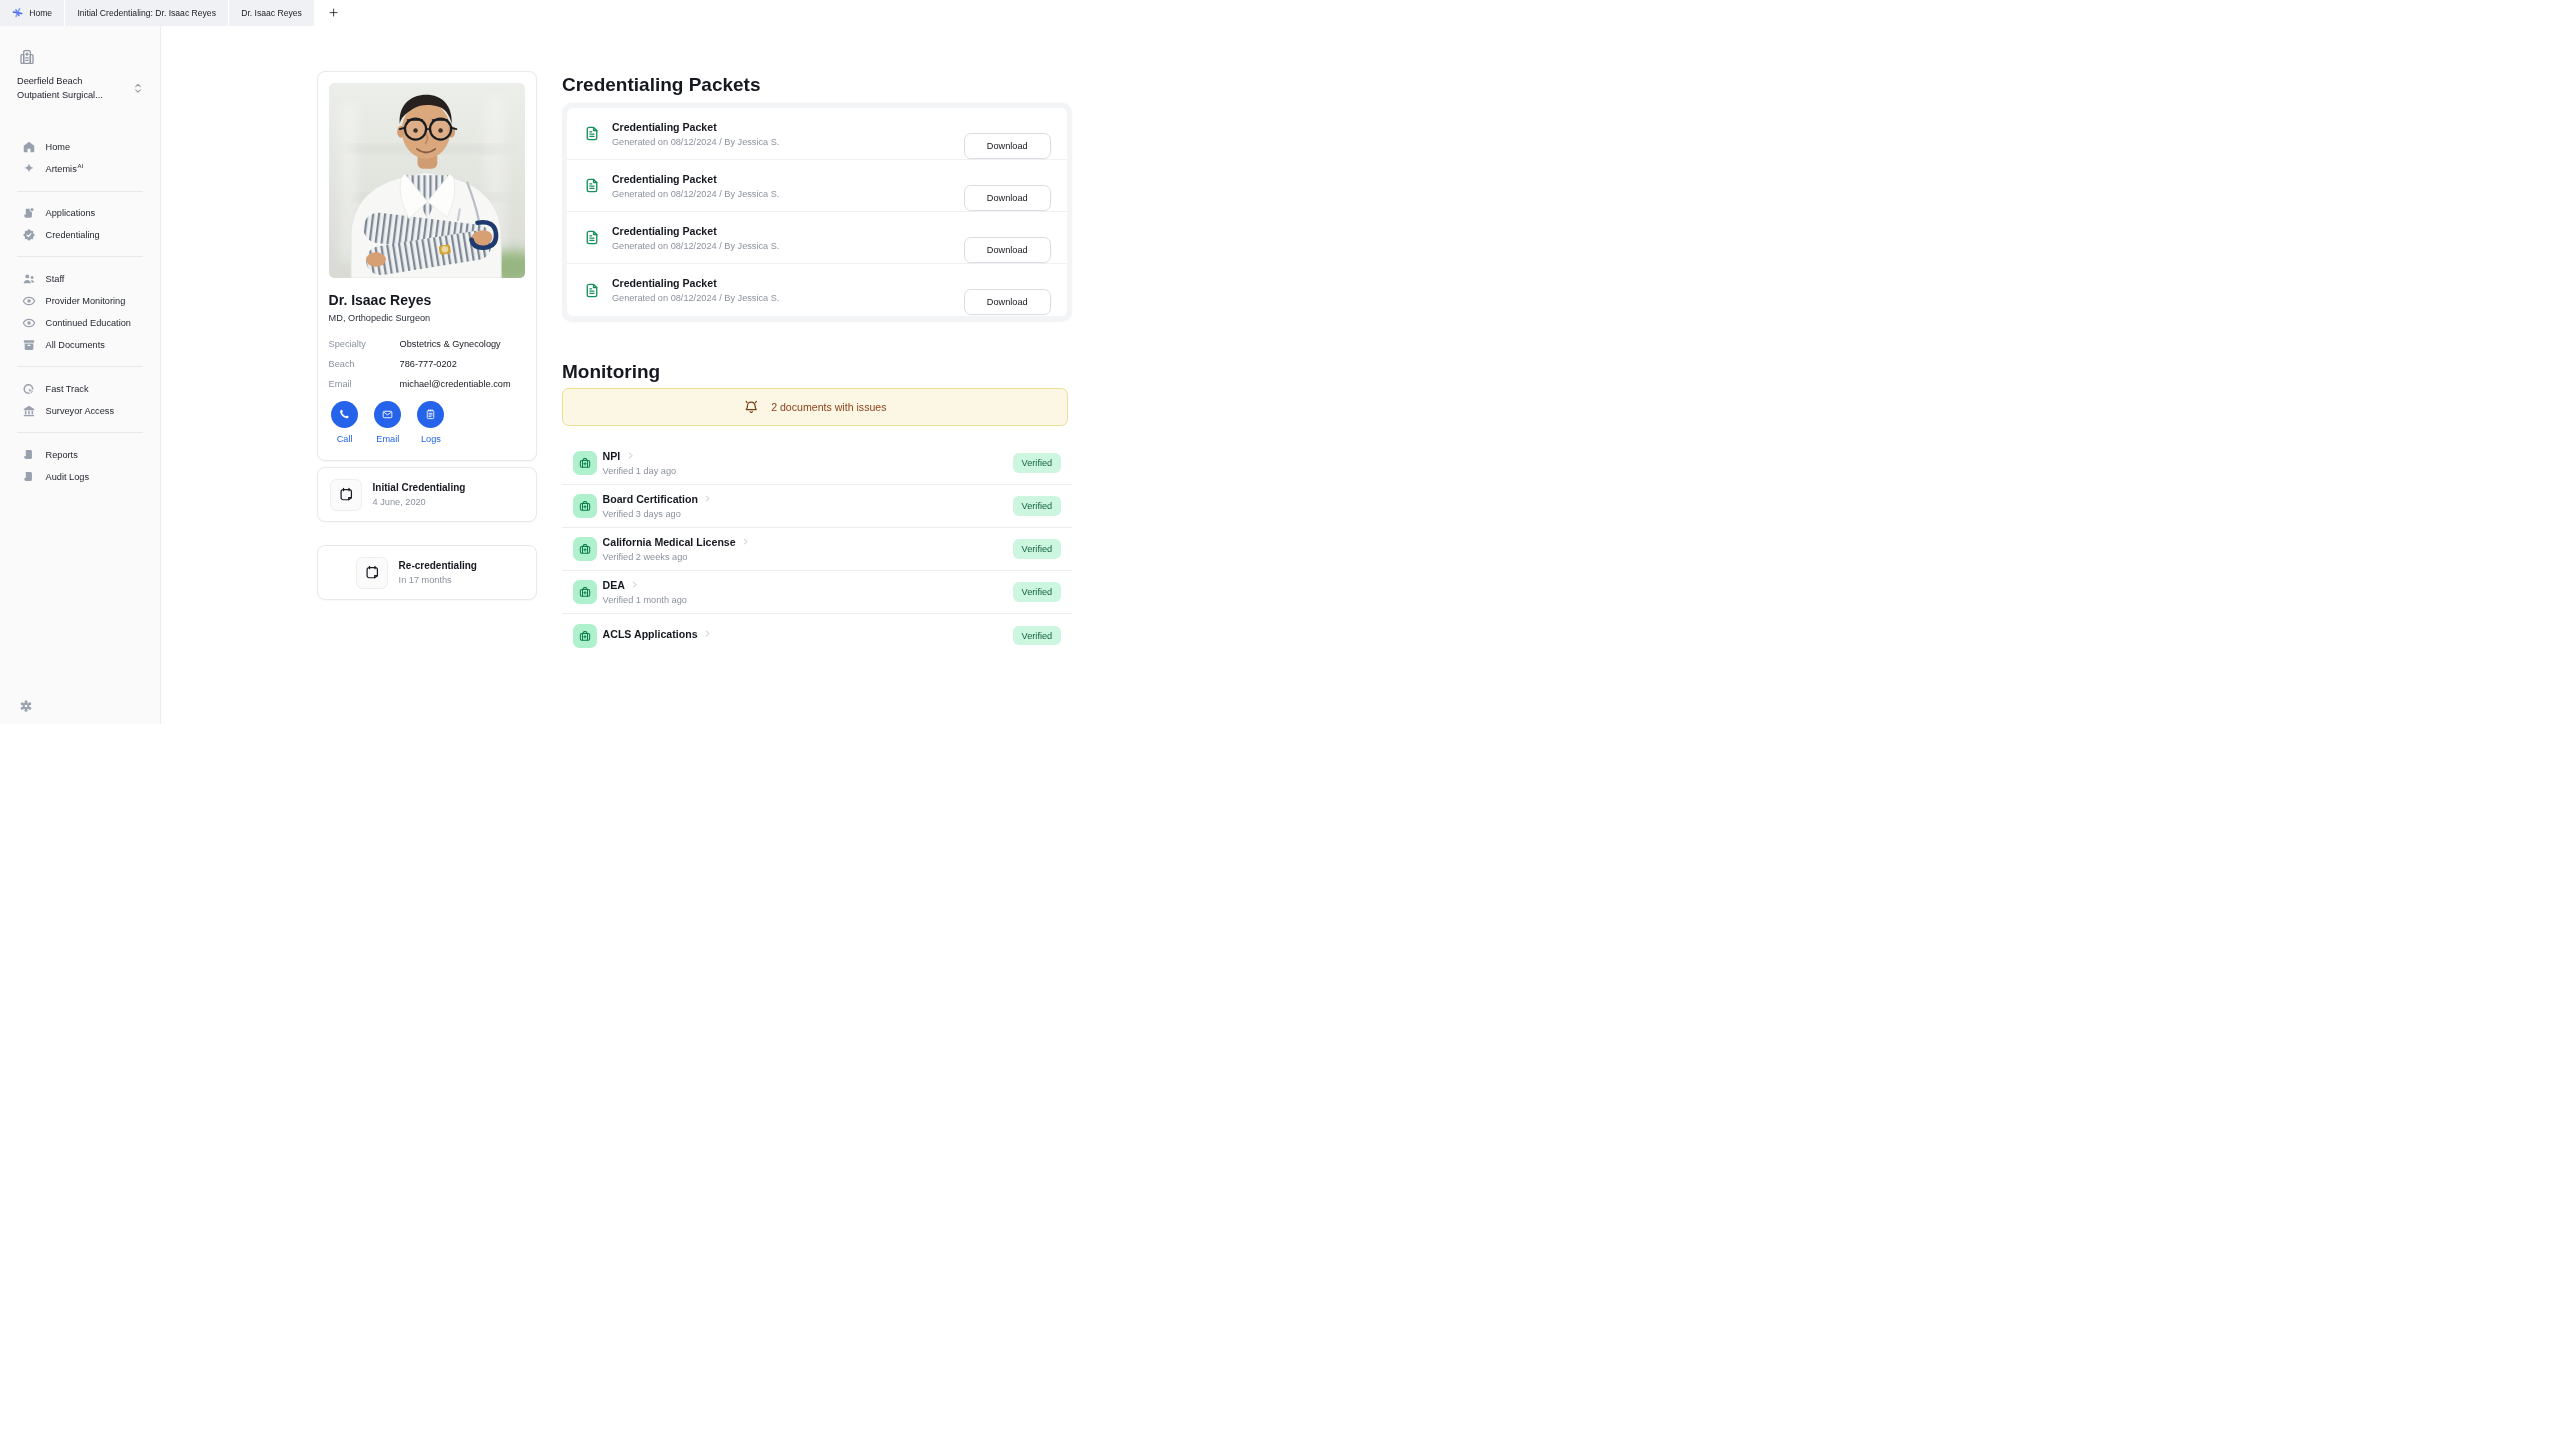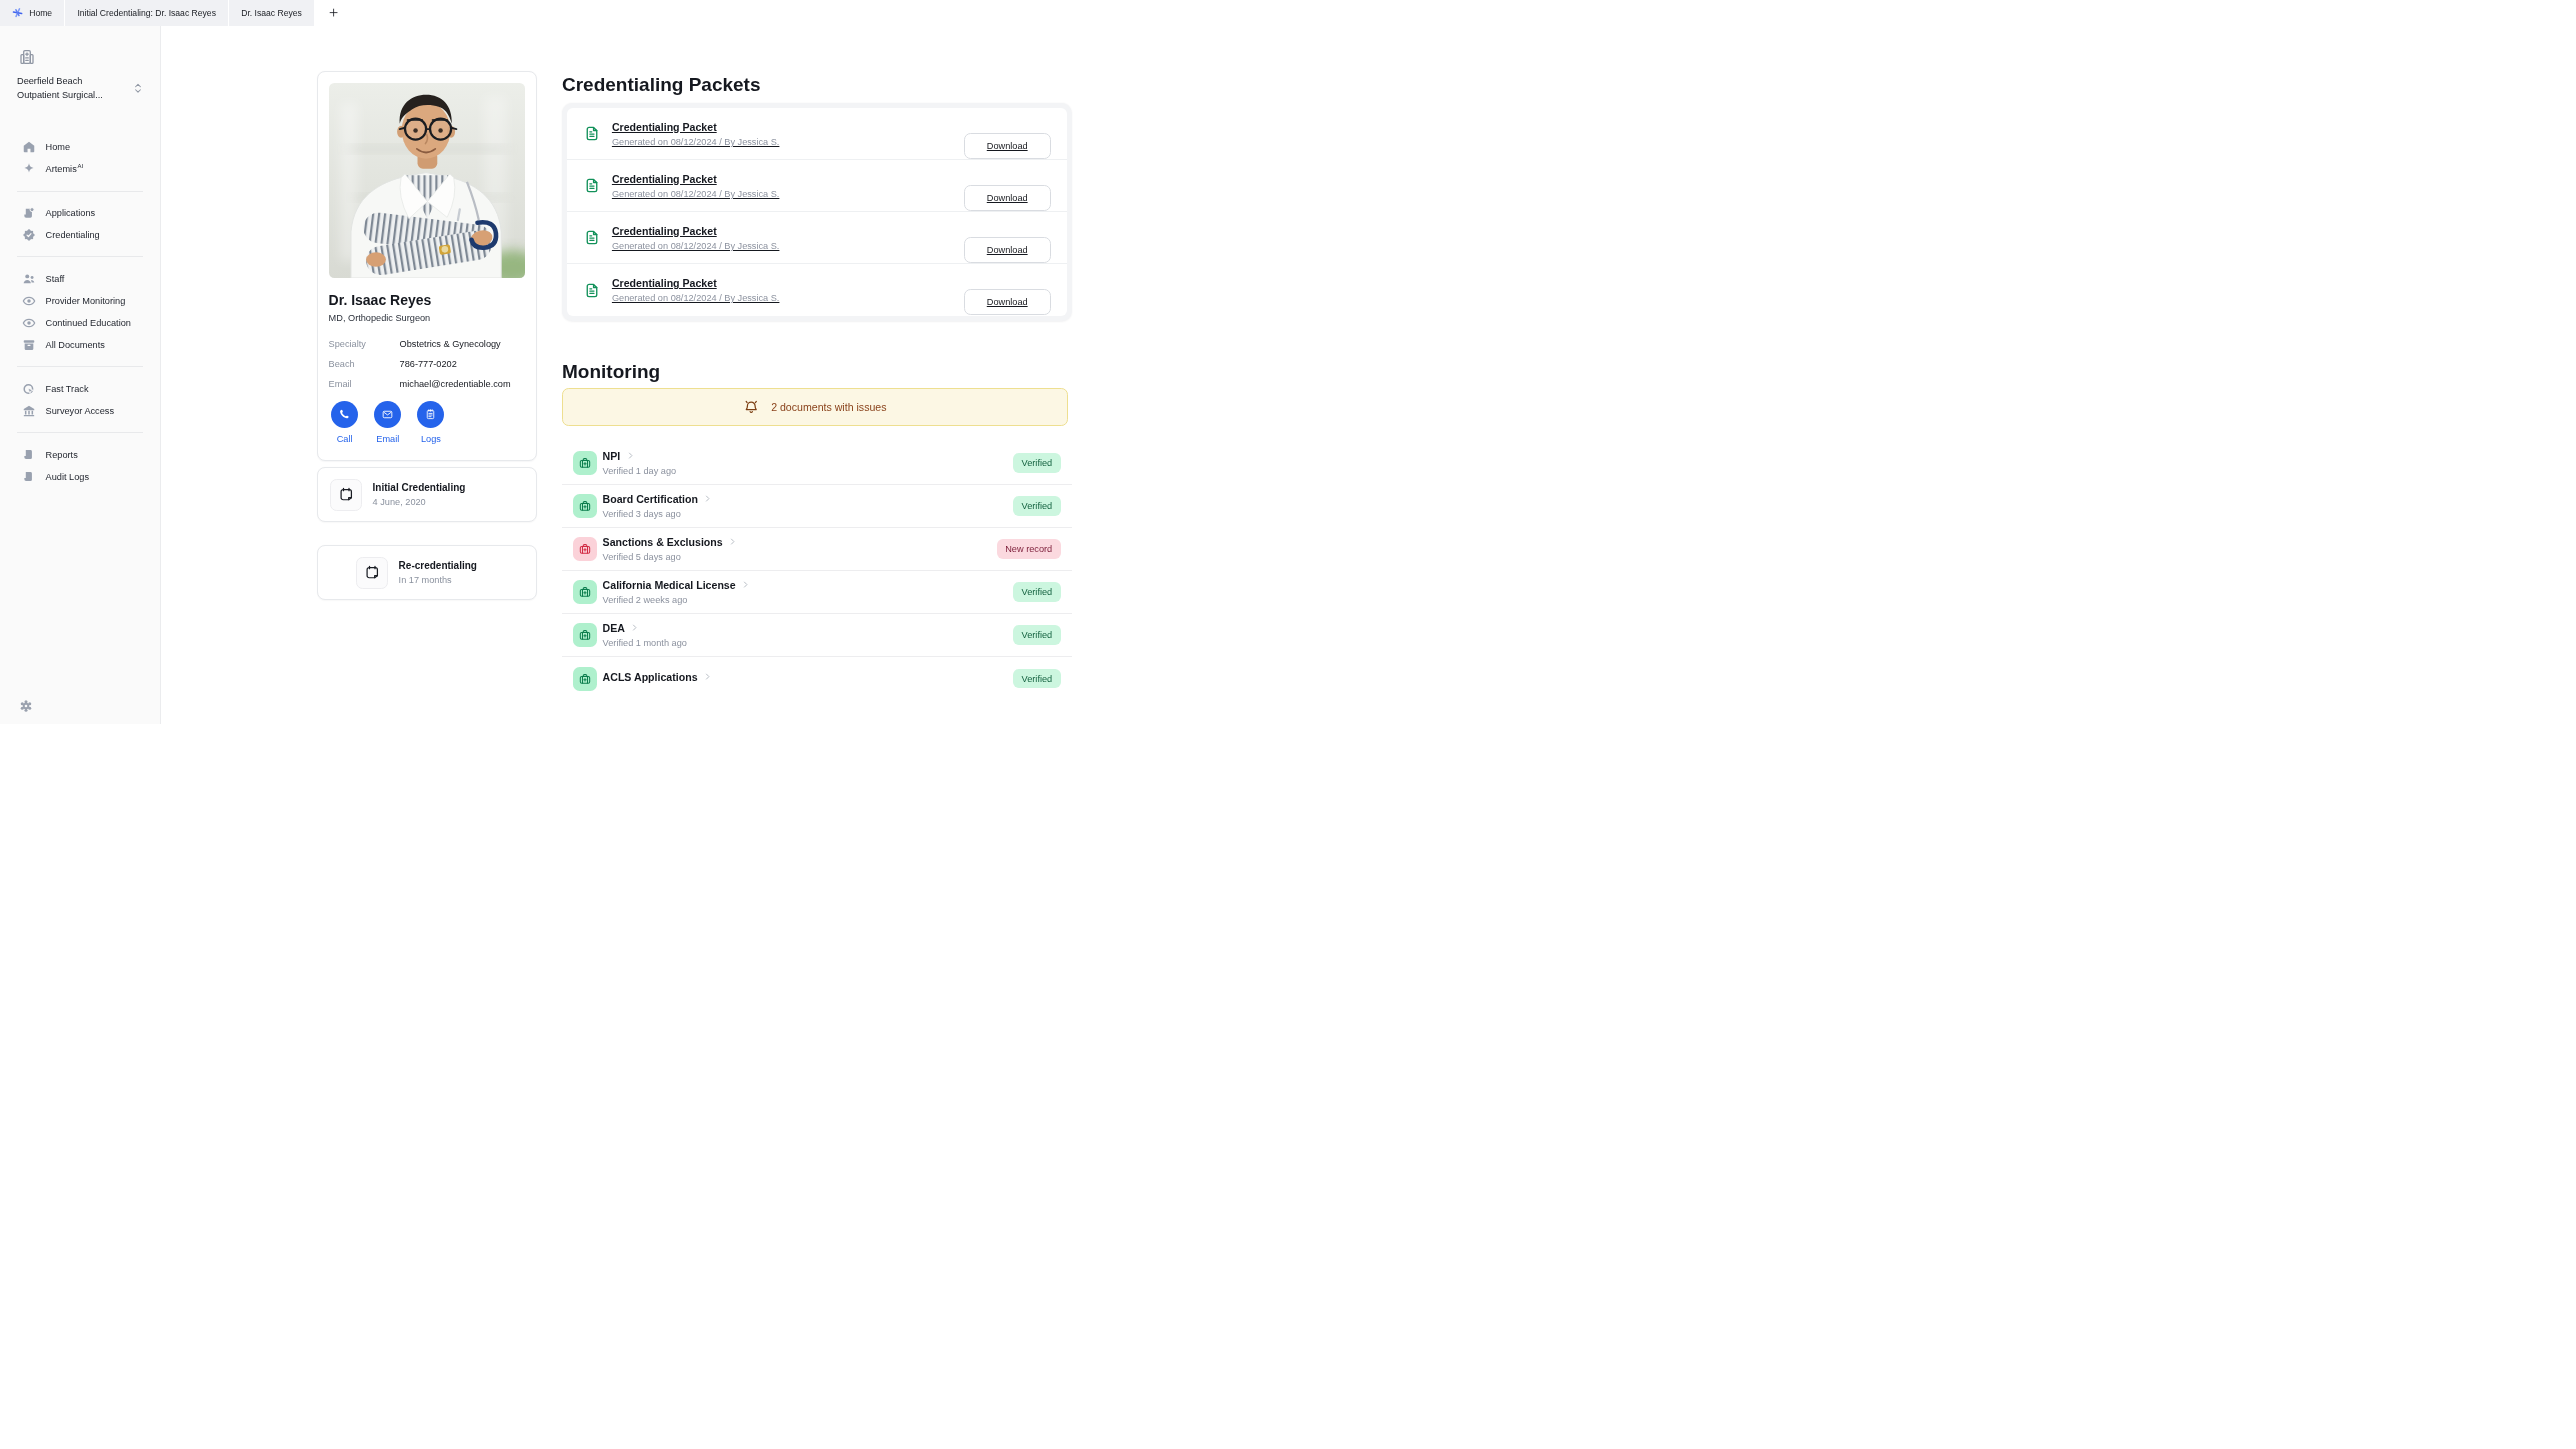--- a/index.html
+++ b/index.html
@@ -57,21 +57,21 @@
     border-radius:6.6px; display:flex; align-items:center; justify-content:center; flex:0 0 auto; }
   .stitle { font-size:10px; font-weight:700; color:#15181f; }
   .ssub { font-size:9.2px; color:#8a919e; margin-top:4px; }
 
   
   .rcol { position:absolute; left:401px; top:0; width:510px; height:698px; }
   .rhead { position:absolute; font-size:19px; font-weight:700; color:#15181f; }
   .rhead.h1 { top:48px; } .rhead.h2 { top:335px; }
 
   .packets { position:absolute; top:77px; width:510px; height:218px; background:#f3f4f6;
-    border-radius:10.6px; padding:5.3px; box-shadow:0 0.7px 2px rgba(16,24,40,.06);text-decoration:underline; }
+    border-radius:10.6px; padding:5.3px; box-shadow:0 0.7px 2px rgba(16,24,40,.06); }
   .packets-inner { background:#fff; border-radius:6px; height:100%; overflow:hidden; }
   .prow { height:52px; display:flex; align-items:center; padding:0 16px 0 17px;
     border-bottom:0.7px solid #eef0f2; }
   .prow:last-child { border-bottom:none; }
   .prow .docicon { width:17px; height:17px; flex:0 0 auto; margin-right:10.6px; }
   .prow .ptxt { flex:1; }
   .ptitle { font-size:10.6px; font-weight:700; color:#15181f; }
   .pmeta { font-size:9.2px; color:#8b919e; margin-top:4px; }
   .dl-btn { width:87px; height:26px; background:#fff; border:0.7px solid #d9dce1;
     border-radius:6.6px; font-size:9.2px; font-weight:500; color:#16181d;
@@ -530,38 +530,20 @@
                 <span>Board Certification</span>
               <svg class="chev" viewBox="0 0 24 24" fill="none" stroke="#aab0ba" stroke-width="2.2" stroke-linecap="round" stroke-linejoin="round">
                   <path d="m9 5.5 6.5 6.5L9 18.5"></path>
                 </svg>
             </div>
             <div class="msub">Verified 3 days ago</div>
           </div>
           <span class="badge ok">Verified</span>
         </div>
 
-        <div class="mrow">
-          <span class="iconbox danger">
-            <svg width="14" height="14" viewBox="0 0 24 24" fill="none" stroke-width="1.8" stroke-linecap="round" stroke-linejoin="round">
-                <rect x="4" y="7.6" width="16" height="11.6" rx="2.4"></rect>
-                <path d="M9 7.6V6.3A1.8 1.8 0 0 1 10.8 4.5h2.4A1.8 1.8 0 0 1 15 6.3v1.3M7.7 7.8v11.2M16.3 7.8v11.2M12 11.3v4M10 13.3h4"></path>
-              </svg>
-          </span>
-          <div class="mtxt">
-            <div class="mtitle">
-                <span>Sanctions &amp; Exclusions</span>
-              <svg class="chev" viewBox="0 0 24 24" fill="none" stroke="#aab0ba" stroke-width="2.2" stroke-linecap="round" stroke-linejoin="round">
-                  <path d="m9 5.5 6.5 6.5L9 18.5"></path>
-                </svg>
-            </div>
-            <div class="msub">Verified 5 days ago</div>
-          </div>
-          <span class="badge danger">New record</span>
-        </div>
 
         <div class="mrow">
           <span class="iconbox ok">
             <svg width="14" height="14" viewBox="0 0 24 24" fill="none" stroke-width="1.8" stroke-linecap="round" stroke-linejoin="round">
                 <rect x="4" y="7.6" width="16" height="11.6" rx="2.4"></rect>
                 <path d="M9 7.6V6.3A1.8 1.8 0 0 1 10.8 4.5h2.4A1.8 1.8 0 0 1 15 6.3v1.3M7.7 7.8v11.2M16.3 7.8v11.2M12 11.3v4M10 13.3h4"></path>
               </svg>
           </span>
           <div class="mtxt">
             <div class="mtitle">

